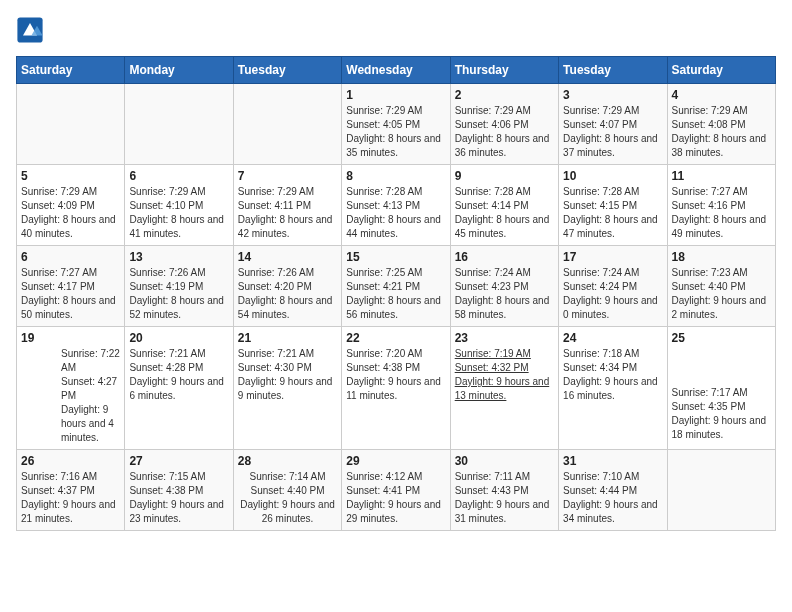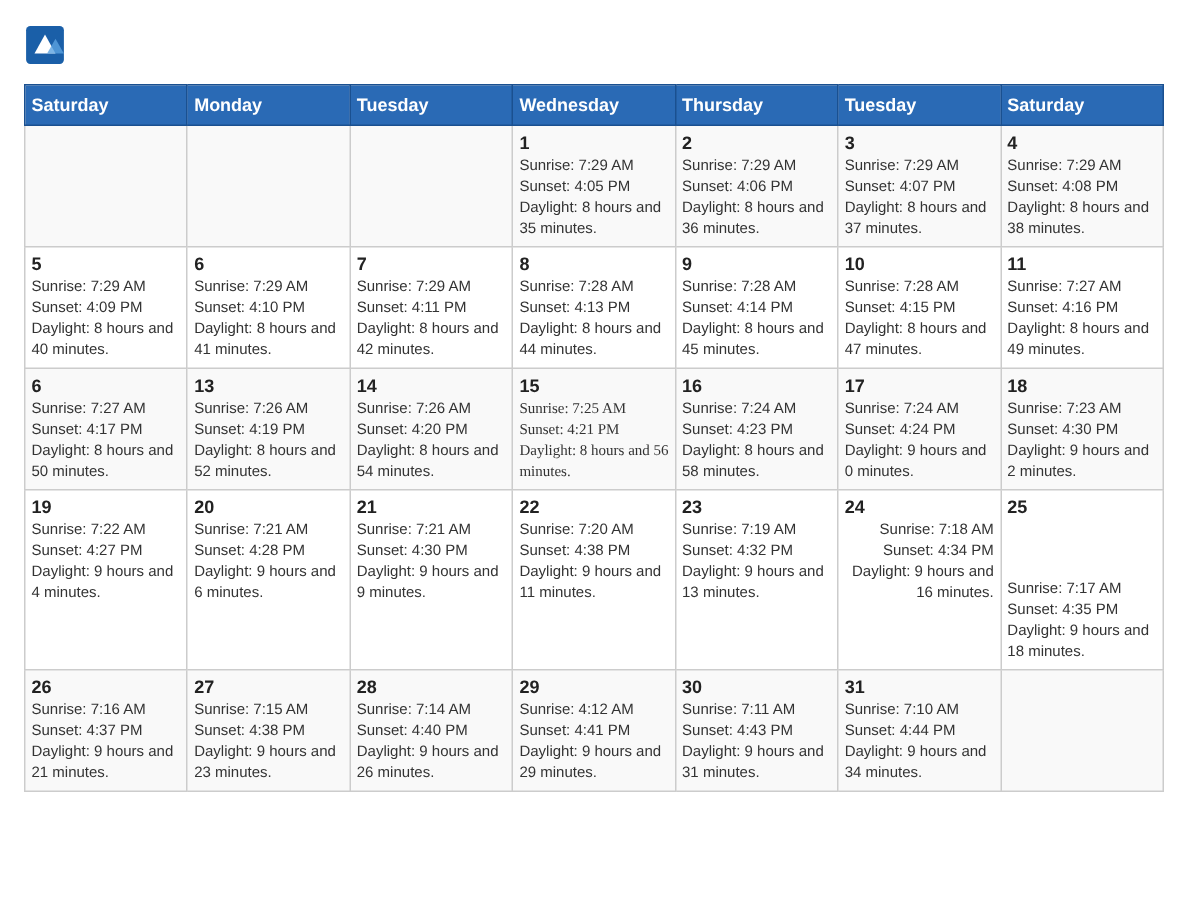--- a/index.html
+++ b/index.html
@@ -206,47 +206,47 @@
 Daylight: 8 hours and 52 minutes.</div>
         </td>
         <td>
           <div class="day-num">14</div>
           <div class="day-info" style="white-space: pre-line;">Sunrise: 7:26 AM
 Sunset: 4:20 PM
 Daylight: 8 hours and 54 minutes.</div>
         </td>
         <td>
           <div class="day-num">15</div>
-          <div class="day-info" style="white-space: pre-line; font-family: Liberation Serif, serif;">Sunrise: 7:25 AM
+          <div class="day-info" style="white-space: pre-line;">Sunrise: 7:25 AM
 Sunset: 4:21 PM
 Daylight: 8 hours and 56 minutes.</div>
         </td>
         <td>
           <div class="day-num">16</div>
           <div class="day-info" style="white-space: pre-line;">Sunrise: 7:24 AM
 Sunset: 4:23 PM
 Daylight: 8 hours and 58 minutes.</div>
         </td>
         <td>
           <div class="day-num">17</div>
           <div class="day-info" style="white-space: pre-line;">Sunrise: 7:24 AM
 Sunset: 4:24 PM
 Daylight: 9 hours and 0 minutes.</div>
         </td>
         <td>
           <div class="day-num">18</div>
           <div class="day-info" style="white-space: pre-line;">Sunrise: 7:23 AM
-Sunset: 4:30 PM
+Sunset: 4:40 PM
 Daylight: 9 hours and 2 minutes.</div>
         </td>
       </tr>
       <tr>
         <td>
           <div class="day-num">19</div>
-          <div class="day-info" style="white-space: pre-line;">Sunrise: 7:22 AM
+          <div class="day-info" style="white-space: pre-line; margin-left: 40px;">Sunrise: 7:22 AM
 Sunset: 4:27 PM
 Daylight: 9 hours and 4 minutes.</div>
         </td>
         <td>
           <div class="day-num">20</div>
           <div class="day-info" style="white-space: pre-line;">Sunrise: 7:21 AM
 Sunset: 4:28 PM
 Daylight: 9 hours and 6 minutes.</div>
         </td>
         <td>
@@ -256,27 +256,27 @@
 Daylight: 9 hours and 9 minutes.</div>
         </td>
         <td>
           <div class="day-num">22</div>
           <div class="day-info" style="white-space: pre-line;">Sunrise: 7:20 AM
 Sunset: 4:38 PM
 Daylight: 9 hours and 11 minutes.</div>
         </td>
         <td>
           <div class="day-num">23</div>
-          <div class="day-info" style="white-space: pre-line;">Sunrise: 7:19 AM
+          <div class="day-info" style="white-space: pre-line; text-decoration: underline;">Sunrise: 7:19 AM
 Sunset: 4:32 PM
 Daylight: 9 hours and 13 minutes.</div>
         </td>
         <td>
           <div class="day-num">24</div>
-          <div class="day-info" style="white-space: pre-line; text-align: right;">Sunrise: 7:18 AM
+          <div class="day-info" style="white-space: pre-line;">Sunrise: 7:18 AM
 Sunset: 4:34 PM
 Daylight: 9 hours and 16 minutes.</div>
         </td>
         <td>
           <div class="day-num">25</div>
           <div class="day-info" style="white-space: pre-line; margin-top: 41px;">Sunrise: 7:17 AM
 Sunset: 4:35 PM
 Daylight: 9 hours and 18 minutes.</div>
         </td>
       </tr>
@@ -288,21 +288,21 @@
 Daylight: 9 hours and 21 minutes.</div>
         </td>
         <td>
           <div class="day-num">27</div>
           <div class="day-info" style="white-space: pre-line;">Sunrise: 7:15 AM
 Sunset: 4:38 PM
 Daylight: 9 hours and 23 minutes.</div>
         </td>
         <td>
           <div class="day-num">28</div>
-          <div class="day-info" style="white-space: pre-line;">Sunrise: 7:14 AM
+          <div class="day-info" style="white-space: pre-line; text-align: center;">Sunrise: 7:14 AM
 Sunset: 4:40 PM
 Daylight: 9 hours and 26 minutes.</div>
         </td>
         <td>
           <div class="day-num">29</div>
           <div class="day-info" style="white-space: pre-line;">Sunrise: 4:12 AM
 Sunset: 4:41 PM
 Daylight: 9 hours and 29 minutes.</div>
         </td>
         <td>

